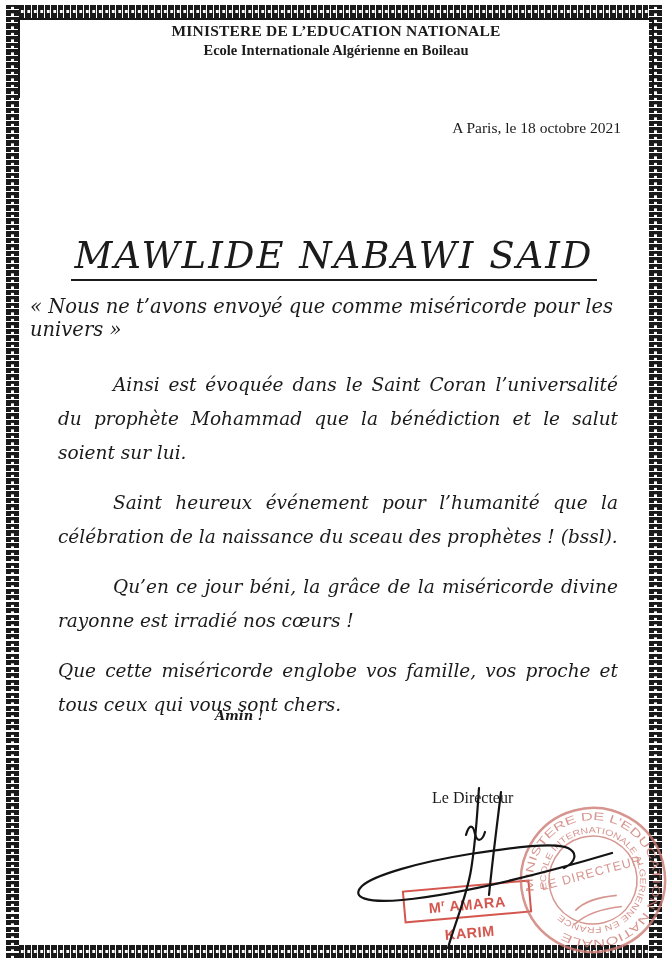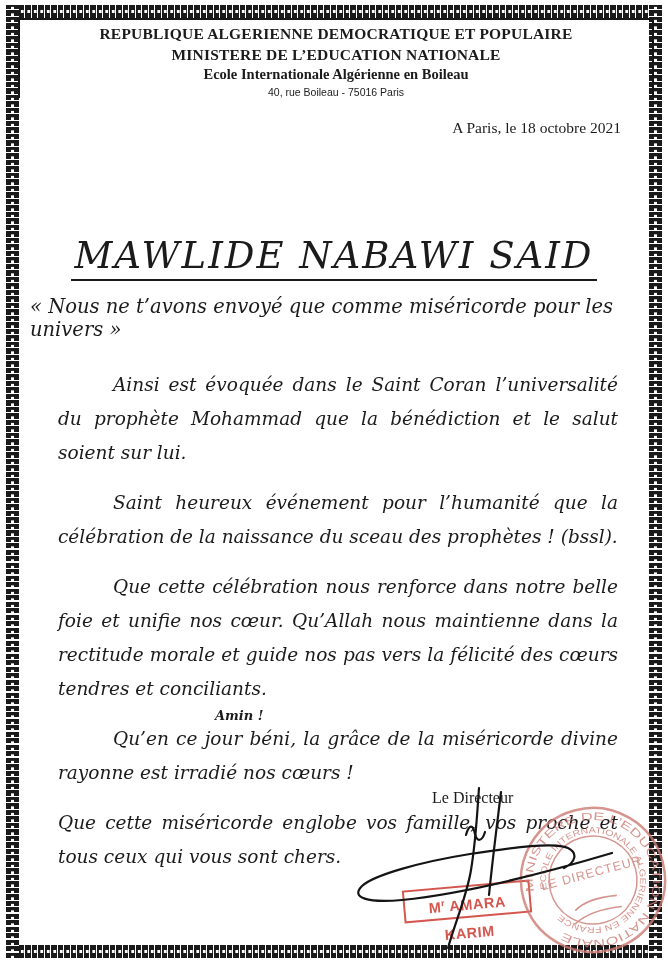--- a/index.html
+++ b/index.html
@@ -83,38 +83,35 @@
 <body>
 
 <div class="page">
 
   <div class="bead h top"></div>
   <div class="bead h bottom"></div>
   <div class="bead v left"></div>
   <div class="bead v right"></div>
 
   <div class="header-box">
-    <div class="hline1">REPUBLIQUE ALGERIENNE DEMOCRATIQUE ET POPULAIRE</div>
     <div class="hline2">MINISTERE DE L’EDUCATION NATIONALE</div>
     <div class="hline3">Ecole Internationale Algérienne en Boileau</div>
-    <div class="hline4">40, rue Boileau - 75016 Paris</div>
   </div>
 
   <div class="date-line">A Paris, le 18 octobre 2021</div>
 
   <div class="doc-title">
     <span>MAWLIDE NABAWI SAID</span>
   </div>
 
   <div class="quote-line">« Nous ne t’avons envoyé que comme miséricorde pour les univers »</div>
 
   <div class="body-text">
     <p class="indent">Ainsi est évoquée dans le Saint Coran l’universalité du prophète Mohammad que la bénédiction et le salut soient sur lui.</p>
     <p class="indent">Saint heureux événement pour l’humanité que la célébration de la naissance du sceau des prophètes ! (bssl).</p>
-    <p class="indent">Que cette célébration nous renforce dans notre belle foie et unifie nos cœur. Qu’Allah nous maintienne dans la rectitude morale et guide nos pas vers la félicité des cœurs tendres et conciliants.</p>
     <p class="indent">Qu’en ce jour béni, la grâce de la miséricorde divine rayonne est irradié nos cœurs !</p>
     <p>Que cette miséricorde englobe vos famille, vos proche et tous ceux qui vous sont chers.</p>
   </div>
 
   <div class="closing-line">Amin !</div>
 
   <div class="sig-role">Le Directeur</div>
 
   <svg class="signature-svg" width="290" height="185" viewBox="0 0 290 185">
     <g fill="none" stroke="#141414" stroke-width="2.2" stroke-linecap="round">

